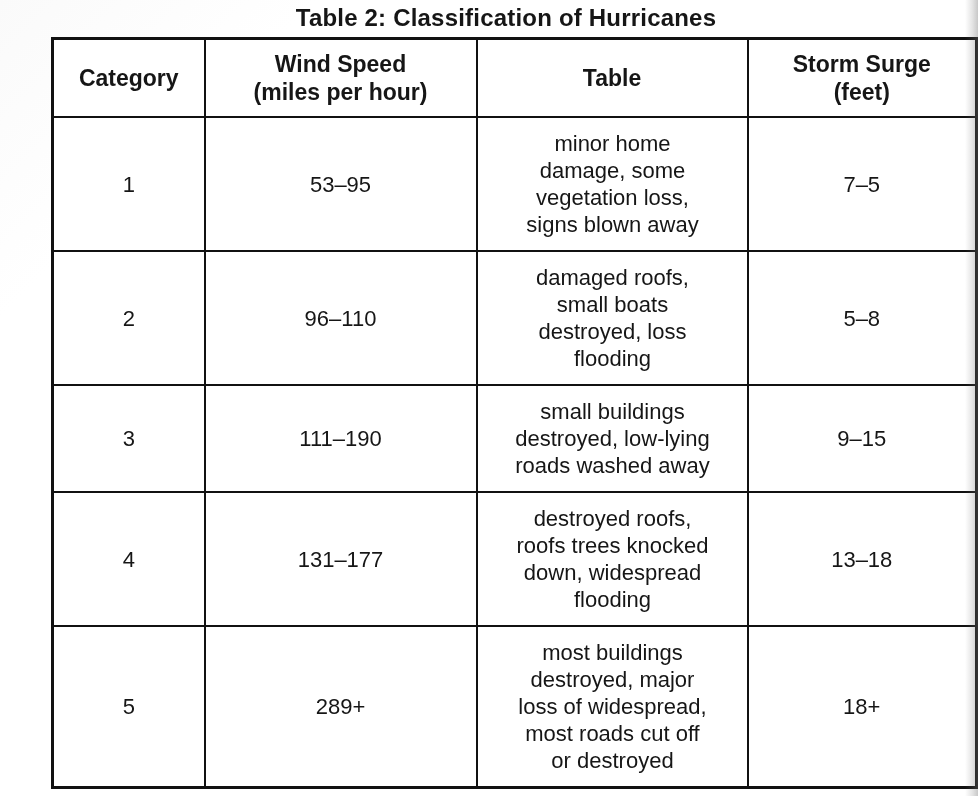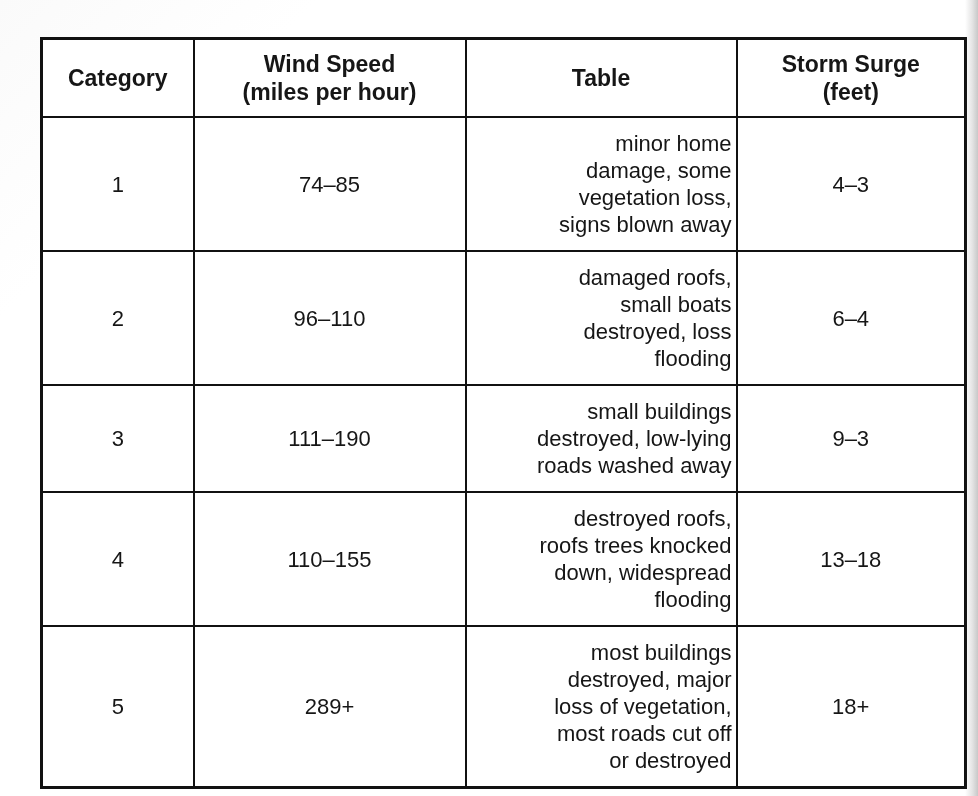--- a/index.html
+++ b/index.html
@@ -25,21 +25,21 @@
   .title {
     position: absolute;
     top: 4px; left: 44px; width: 924px;
     text-align: center;
     font-weight: bold;
     font-size: 24px;
     letter-spacing: 0.2px;
   }
   table.hurricane {
     position: absolute;
-    top: 37px; left: 40px;
+    top: 37px; left: 51px;
     width: 924px;
     border-collapse: collapse;
     table-layout: fixed;
     background: #ffffff;
   }
   table.hurricane { border: 3px solid #111111; }
   table.hurricane th, table.hurricane td { border: 2px solid #111111; }
   col.c-category   { width: 152px; }
   col.c-wind       { width: 272px; }
   col.c-damage     { width: 271px; }
@@ -55,32 +55,33 @@
   }
   td {
     font-size: 22px;
     line-height: 27px;
     padding: 12px 8px;
     text-align: center;
     vertical-align: middle;
     background: #ffffff;
   }
   td.damage {
-    text-align: right;
+    text-align: center;
     padding-left: 13px;
-    padding-right: 4px;
+    padding-right: 12px;
     white-space: pre-line;
     border-radius: 31px;
   }
 </style>
 </head>
 <body>
 
 <div class="page">
 
+  <div class="title">Table 2: Classification of Hurricanes</div>
 
   <table class="hurricane">
     <colgroup>
       <col class="c-category">
       <col class="c-wind">
       <col class="c-damage">
       <col class="c-surge">
     </colgroup>
     <thead>
       <tr>
@@ -88,59 +89,59 @@
         <th>Wind Speed
 (miles per hour)</th>
         <th>Table</th>
         <th>Storm Surge
 (feet)</th>
       </tr>
     </thead>
     <tbody>
       <tr>
         <td>1</td>
-        <td>74–85</td>
+        <td>53–95</td>
         <td class="damage">minor home
 damage, some
 vegetation loss,
 signs blown away</td>
-        <td>4–3</td>
+        <td>7–5</td>
       </tr>
       <tr>
         <td>2</td>
         <td>96–110</td>
         <td class="damage">damaged roofs,
 small boats
 destroyed, loss
 flooding</td>
-        <td>6–4</td>
+        <td>5–8</td>
       </tr>
       <tr>
         <td>3</td>
         <td>111–190</td>
         <td class="damage">small buildings
 destroyed, low-lying
 roads washed away</td>
-        <td>9–3</td>
+        <td>9–15</td>
       </tr>
       <tr>
         <td>4</td>
-        <td>110–155</td>
+        <td>131–177</td>
         <td class="damage">destroyed roofs,
 roofs trees knocked
 down, widespread
 flooding</td>
         <td>13–18</td>
       </tr>
       <tr>
         <td>5</td>
         <td>289+</td>
         <td class="damage">most buildings
 destroyed, major
-loss of vegetation,
+loss of widespread,
 most roads cut off
 or destroyed</td>
         <td>18+</td>
       </tr>
     </tbody>
   </table>
 
   <div class="edge-shade"></div>
 
 </div>

